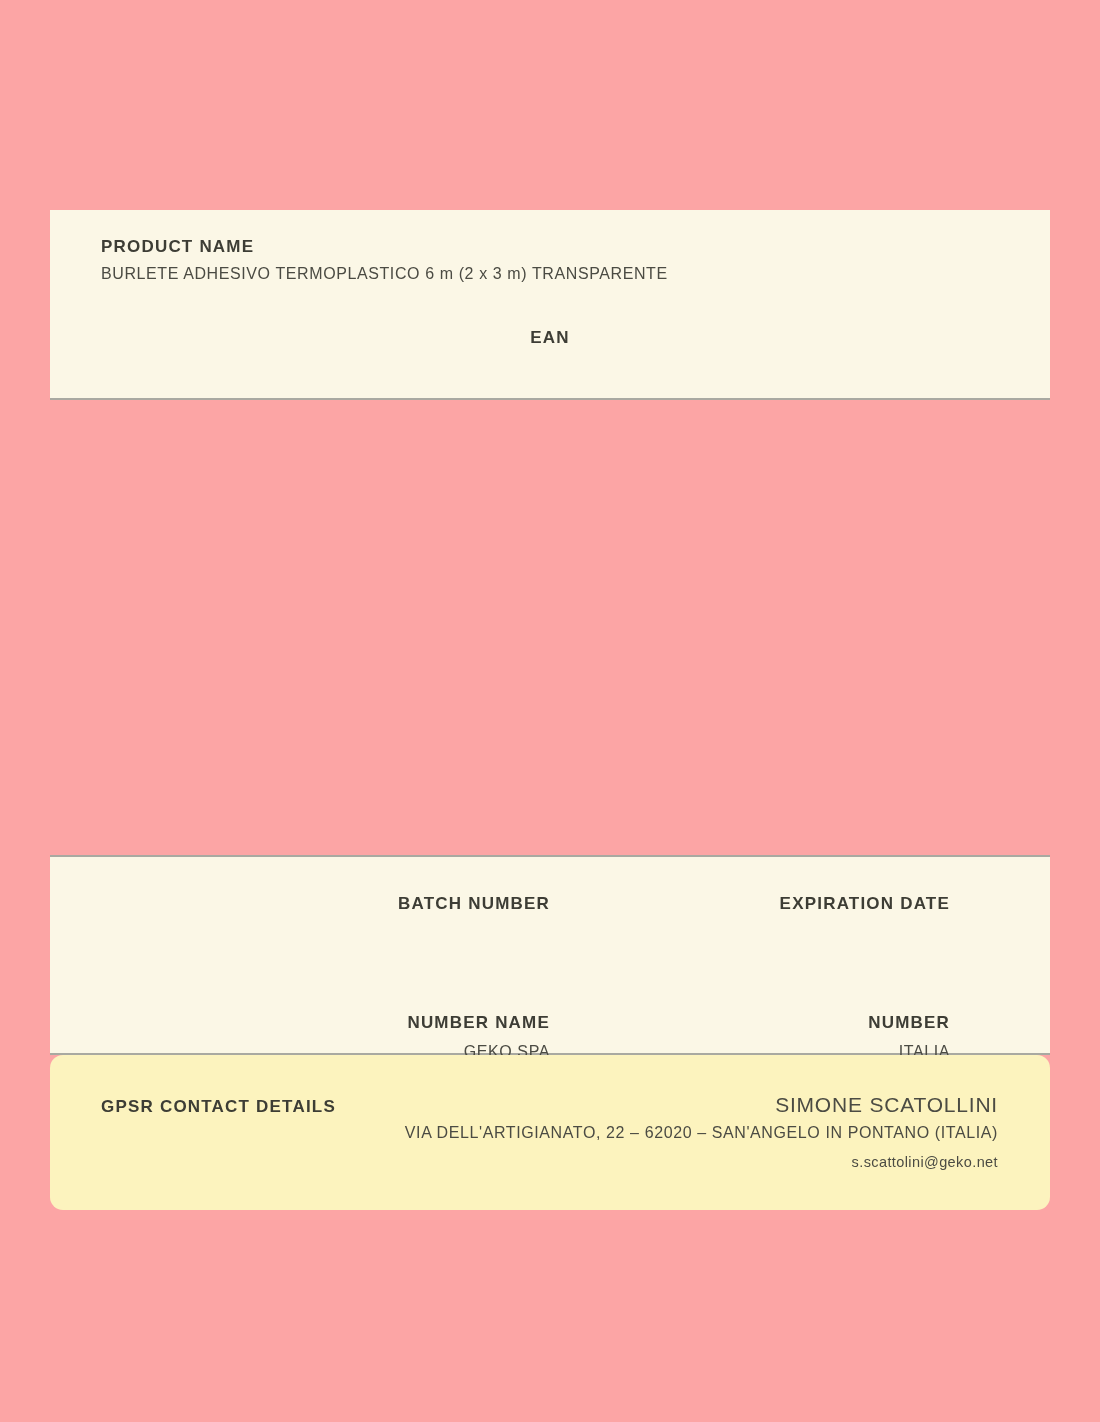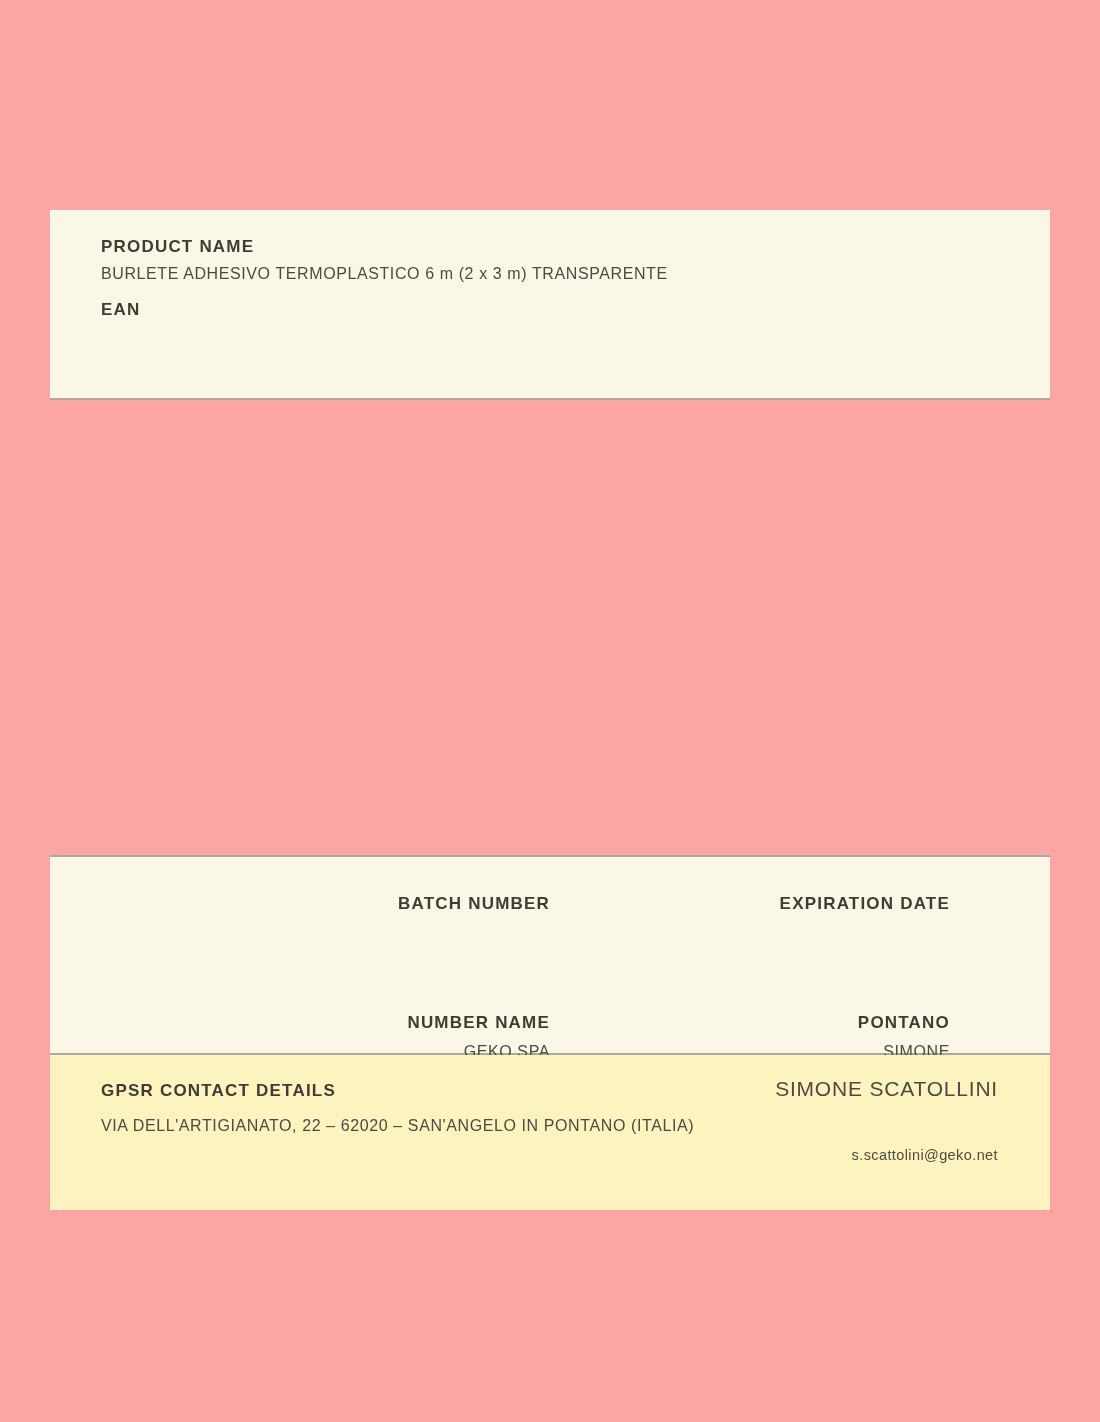--- a/index.html
+++ b/index.html
@@ -32,37 +32,38 @@
   .details-panel {
     top: 855px;
     height: 200px;
     border-top: 2px solid #a9a9a1;
     border-bottom: 2px solid #a9a9a1;
   }
   .contact-panel {
     top: 1055px;
     height: 155px;
     background: #fcf3be;
-    padding: 25px 52px 0 51px;
+    padding: 41px 52px 0 51px;
+    border-radius: 13px;
   }
   .field-label {
     font-size: 17px;
     font-weight: bold;
     letter-spacing: 1.2px;
     color: #3d3d35;
     line-height: 17px;
   }
   .field-value {
     font-size: 16px;
     letter-spacing: 0.6px;
     color: #4b4b43;
     line-height: 17px;
     margin-top: 10px;
   }
-  .field + .field { margin-top: 19px; }
+  .field + .field { margin-top: 47px; text-align: center; }
   .details-grid {
     width: 800px;
     margin: 8px auto;
     display: grid;
     grid-template-columns: 400px 400px;
     text-align: right;
   }
   .details-grid .row-labels { margin-top: 30px; }
   .details-grid .row2-labels { margin-top: 73px; }
   .details-grid .row-values { margin-top: 12px; }
@@ -92,24 +93,25 @@
     letter-spacing: 1.2px;
     color: #3d3d35;
     line-height: 17px;
   }
   .contact-name {
     font-size: 21px;
     letter-spacing: 0.8px;
     line-height: 17px;
   }
   .contact-address {
+    text-align: right;
     font-size: 16px;
     letter-spacing: 0.6px;
     line-height: 17px;
-    margin-top: 18px;
+    margin-top: 9px;
   }
   .contact-email {
     text-align: right;
     font-size: 14.5px;
     letter-spacing: 0.4px;
     line-height: 16px;
     margin-top: 13px;
   }
 </style>
 </head>
@@ -129,24 +131,24 @@
 
   <section class="panel details-panel">
     <div class="details-grid">
       <div class="cell label-cell row-labels">BATCH NUMBER</div>
       <div class="cell label-cell row-labels">EXPIRATION DATE</div>
 
       <div class="cell value-cell row-values"></div>
       <div class="cell value-cell row-values"></div>
 
       <div class="cell label-cell row2-labels">NUMBER NAME</div>
-      <div class="cell label-cell row2-labels">PONTANO</div>
+      <div class="cell label-cell row2-labels">NUMBER</div>
 
       <div class="cell value-cell row-values">GEKO SPA</div>
-      <div class="cell value-cell row-values">SIMONE</div>
+      <div class="cell value-cell row-values">ITALIA</div>
     </div>
   </section>
 
   <section class="panel contact-panel">
     <div class="contact-row">
       <div class="contact-label">GPSR CONTACT DETAILS</div>
       <div class="contact-name">SIMONE SCATOLLINI</div>
     </div>
     <div class="contact-address">VIA DELL'ARTIGIANATO, 22 – 62020 – SAN'ANGELO IN PONTANO (ITALIA)</div>
     <div class="contact-email">s.scattolini@geko.net</div>

